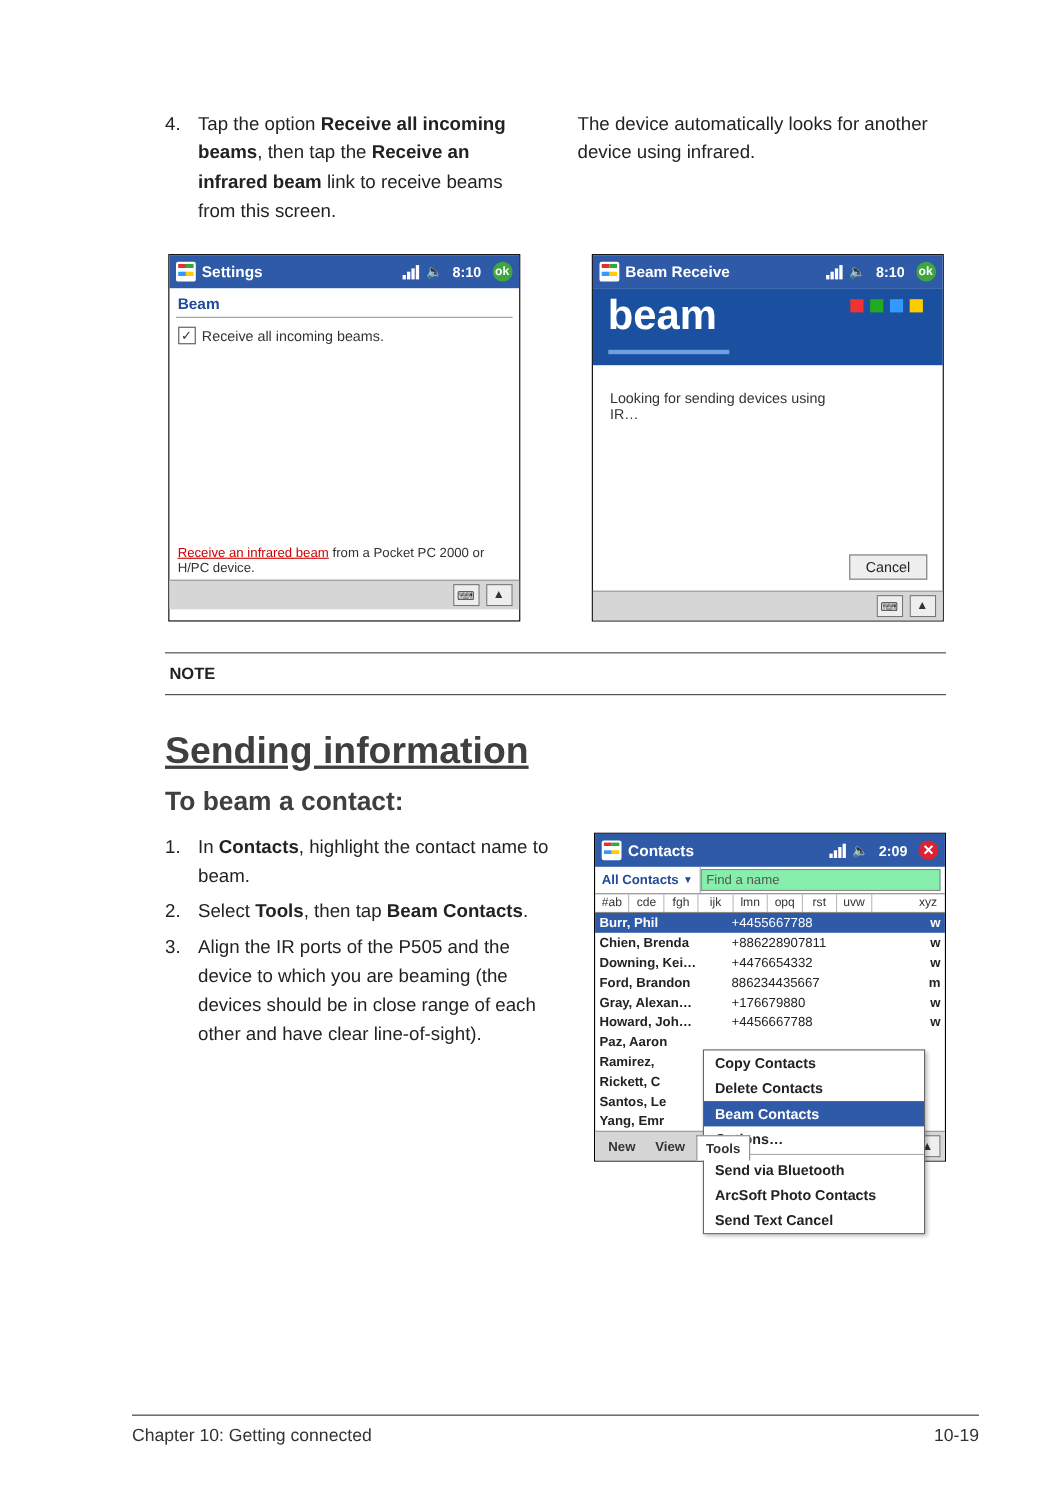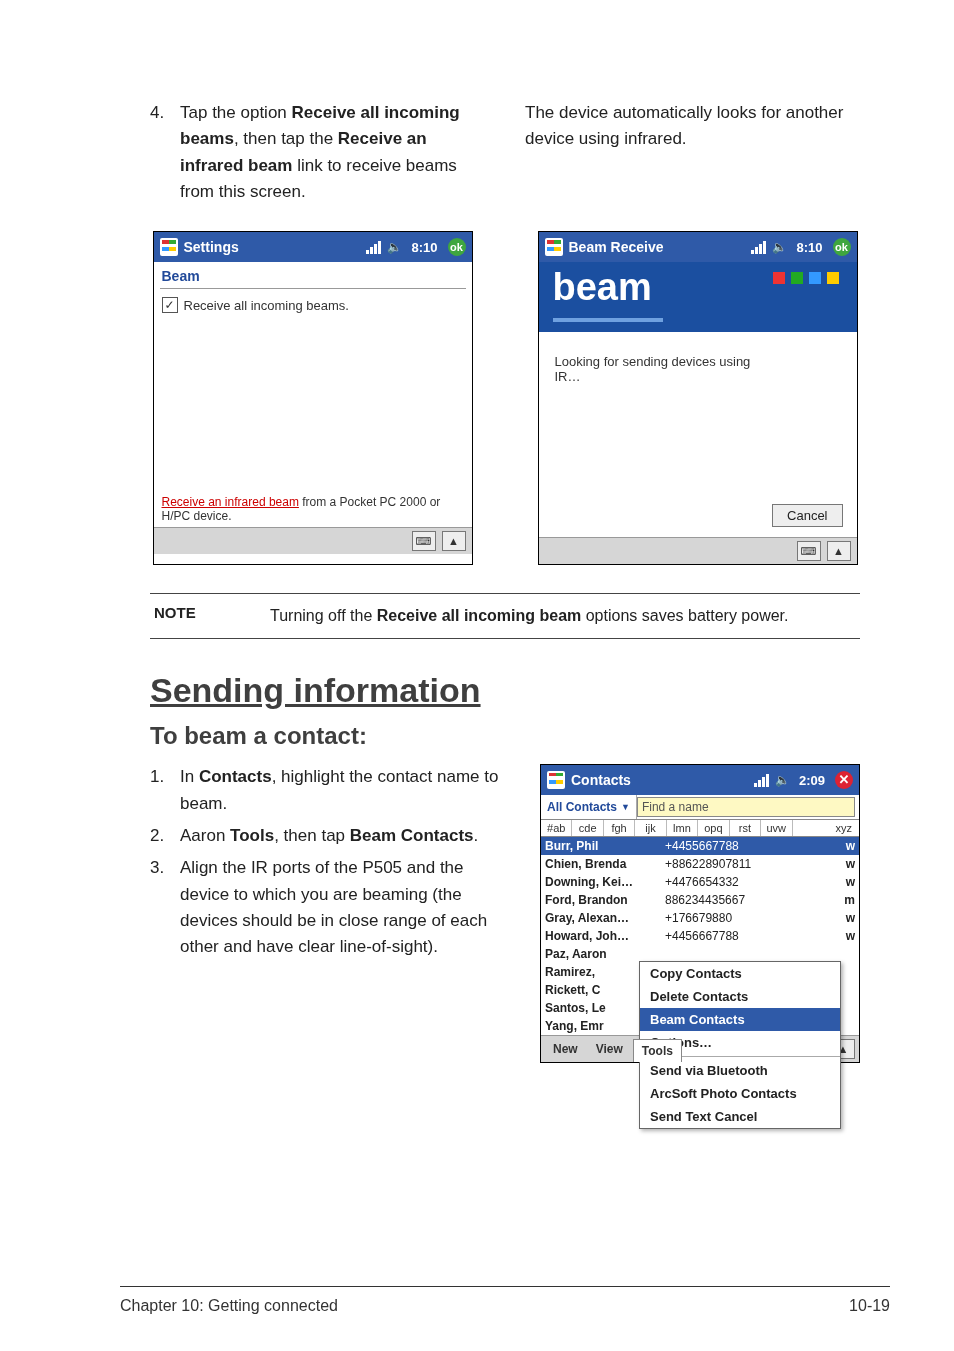--- a/index.html
+++ b/index.html
@@ -177,21 +177,21 @@
   }
   .ac-label {
     color:#224a9a; font-weight:bold; padding:4px 6px;
     display:flex; align-items:center; gap:4px;
   }
   .ac-label .dd { font-size:9px; }
   .find-wrap { flex:1; padding:2px 4px 2px 0; border-left:1px solid #aaa; }
   .find-input {
     display:block; width:100%; box-sizing:border-box;
     border:1px solid #888; font-size:12px; padding:2px 4px; color:#555;
-    background:#fef9c3;
+    background:#86efac;
   }
   .alpha-row {
     display:flex; font-size:11px; color:#333; border-bottom:1px solid #888;
   }
   .alpha-row span {
     flex:1; text-align:center; border-right:1px solid #bbb; padding:2px 0;
   }
   .alpha-row span:last-child{border-right:none;margin-left:36px;}
   .clist { font-size:12px; }
   .crow {
@@ -344,37 +344,34 @@
         <div class="bottombar">
           <span class="kbd-btn">⌨</span>
           <span class="up-btn">▲</span>
         </div>
       </div>
     </div>
   </div>
 
   <div class="note-block">
     <div class="note-label">NOTE</div>
-    <div class="note-text">
-      <span>Turning off the </span><span class="b">Receive all incoming beam</span><span> options saves battery power.</span>
-    </div>
   </div>
 
   <h2 class="section">Sending information</h2>
   <h3 class="sub">To beam a contact:</h3>
 
   <div class="lower-flex">
     <div class="lower-left">
       <div class="step">
         <span class="num">1.</span>
         <span> In </span><span class="b">Contacts</span><span>, highlight the contact name to beam.</span>
       </div>
       <div class="step">
         <span class="num">2.</span>
-        <span> Aaron </span><span class="b">Tools</span><span>, then tap </span><span class="b">Beam Contacts</span><span>.</span>
+        <span> Select </span><span class="b">Tools</span><span>, then tap </span><span class="b">Beam Contacts</span><span>.</span>
       </div>
       <div class="step">
         <span class="num">3.</span>
         <span> Align the IR ports of the P505 and the device to which you are beaming (the devices should be in close range of each other and have clear line-of-sight).</span>
       </div>
     </div>
 
     <div class="lower-right">
 
       <div class="pda contacts">

